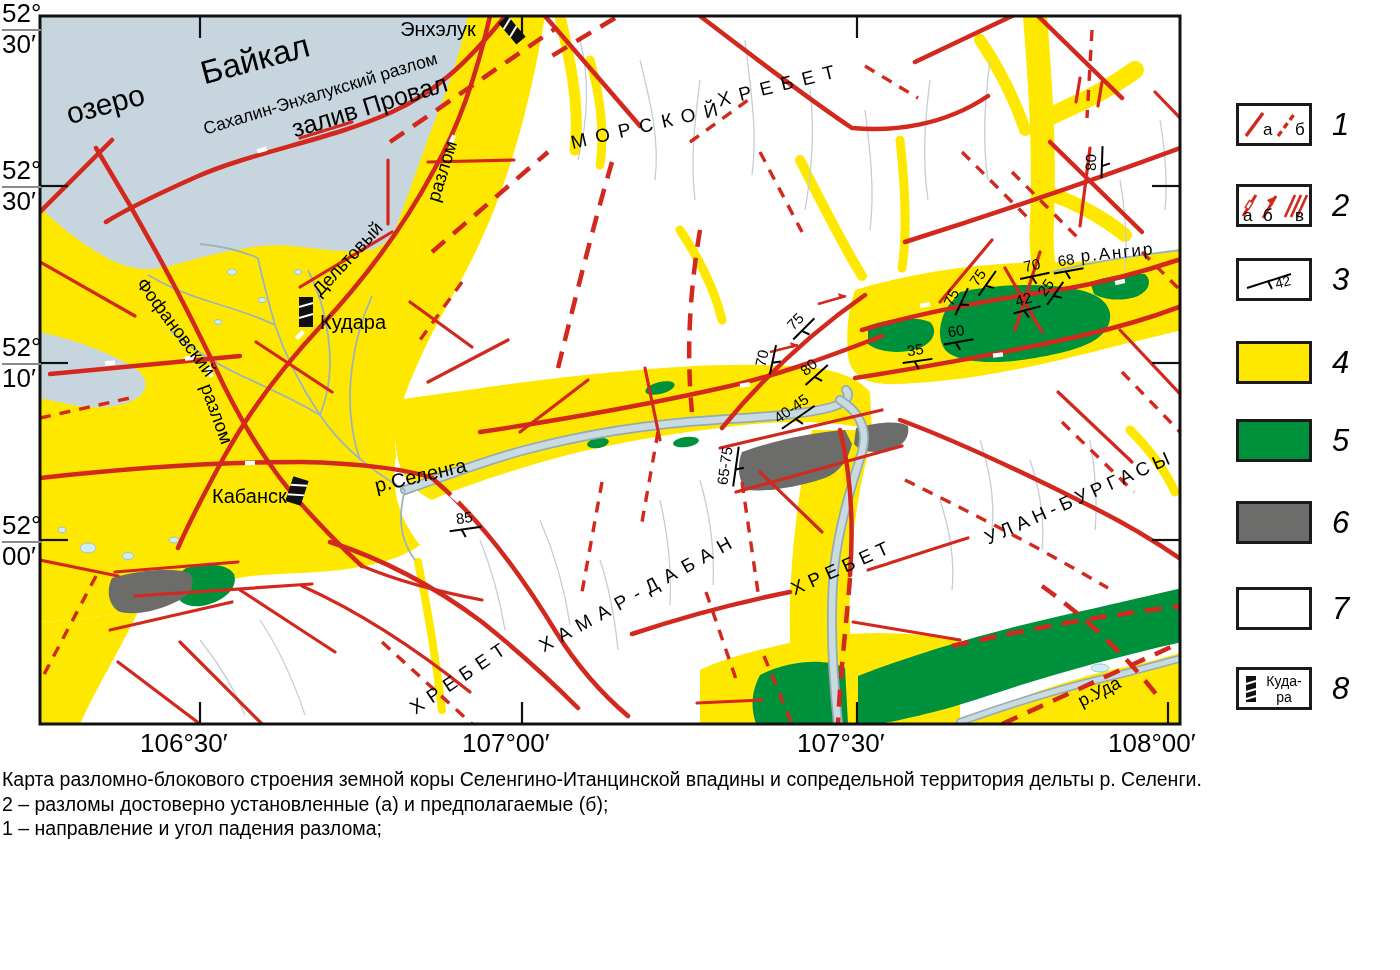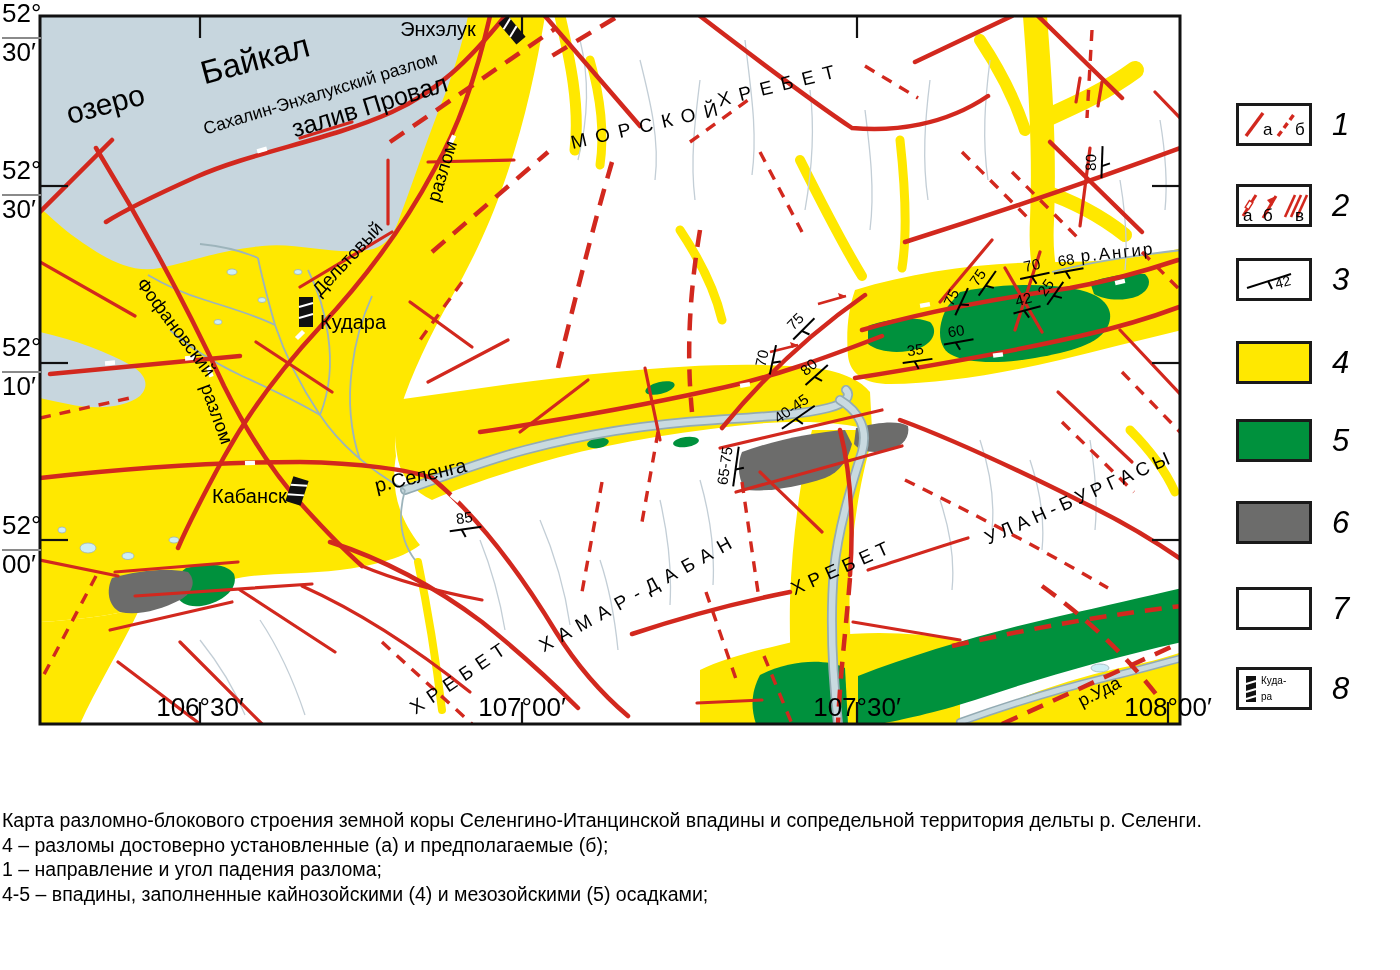--- a/index.html
+++ b/index.html
@@ -25,32 +25,32 @@
   .arr{fill:none;stroke:#d2281e;stroke-width:2.6;}
   .town{fill:#111;}
   .townh{stroke:#fff;stroke-width:2;}
   .frame{fill:none;stroke:#111;stroke-width:3;}
   .tick{stroke:#111;stroke-width:2.2;}
   .dipln{stroke:#000;stroke-width:2;fill:none;}
   .dipt{font-size:15px;fill:#000;}
   .ml{fill:#000;}
   
   .lat{position:absolute;left:2px;width:44px;font-size:26px;line-height:27px;}
-  .lat .deg{display:inline-block;border-bottom:2px solid #8a8a8a;padding-bottom:10px;}
-  .lon{position:absolute;width:120px;text-align:center;font-size:26px;top:692px;}
+  .lat .deg{display:inline-block;border-bottom:2px solid #8a8a8a;padding-bottom:2px;}
+  .lon{position:absolute;width:120px;font-size:26px;top:728px;}
   
   .legend{position:absolute;left:1210px;top:0;width:190px;height:760px;}
   .lg-row{position:absolute;left:26px;width:160px;height:46px;}
   .lg-box{position:absolute;left:0;top:0;width:76px;height:43px;border:3px solid #1a1a1a;
           background:#fff;box-sizing:border-box;}
   .lg-num{position:absolute;left:96px;top:4px;font-size:31px;font-style:italic;}
   .lg-letter{position:absolute;font-size:17px;}
-  .lg-town-label{position:absolute;left:22px;top:3px;width:46px;font-size:10px;line-height:16px;}
+  .lg-town-label{position:absolute;left:22px;top:3px;width:46px;font-size:14px;line-height:16px;text-align:center;}
   
-  .caption{position:absolute;left:2px;top:767px;width:1396px;font-size:19.5px;line-height:24.6px;margin-top:41px;}
+  .caption{position:absolute;left:2px;top:767px;width:1396px;font-size:19.5px;line-height:24.6px;}
 </style>
 </head>
 <body>
 
 <div class="page">
 
   <svg width="1400" height="970" viewBox="0 0 1400 970">
     <defs>
       <clipPath id="mapclip">
           <rect x="40" y="16" width="1140" height="708"></rect>
@@ -506,18 +506,17 @@
           <span>Куда-</span><br>
           <span>ра</span>
         </div>
       </div>
       <div class="lg-num">8</div>
     </div>
   </div>
 
   <div class="caption">
     <div>Карта разломно-блокового строения земной коры Селенгино-Итанцинской впадины и сопредельной территория дельты р. Селенги.</div>
-    <div>4 – разломы достоверно установленные (а) и предполагаемые (б);</div>
+    <div>2 – разломы достоверно установленные (а) и предполагаемые (б);</div>
     <div>1 – направление и угол падения разлома;</div>
-    <div>4-5 – впадины, заполненные кайнозойскими (4) и мезозойскими (5) осадками;</div>
   </div>
 
 </div>
 
 </body></html>

